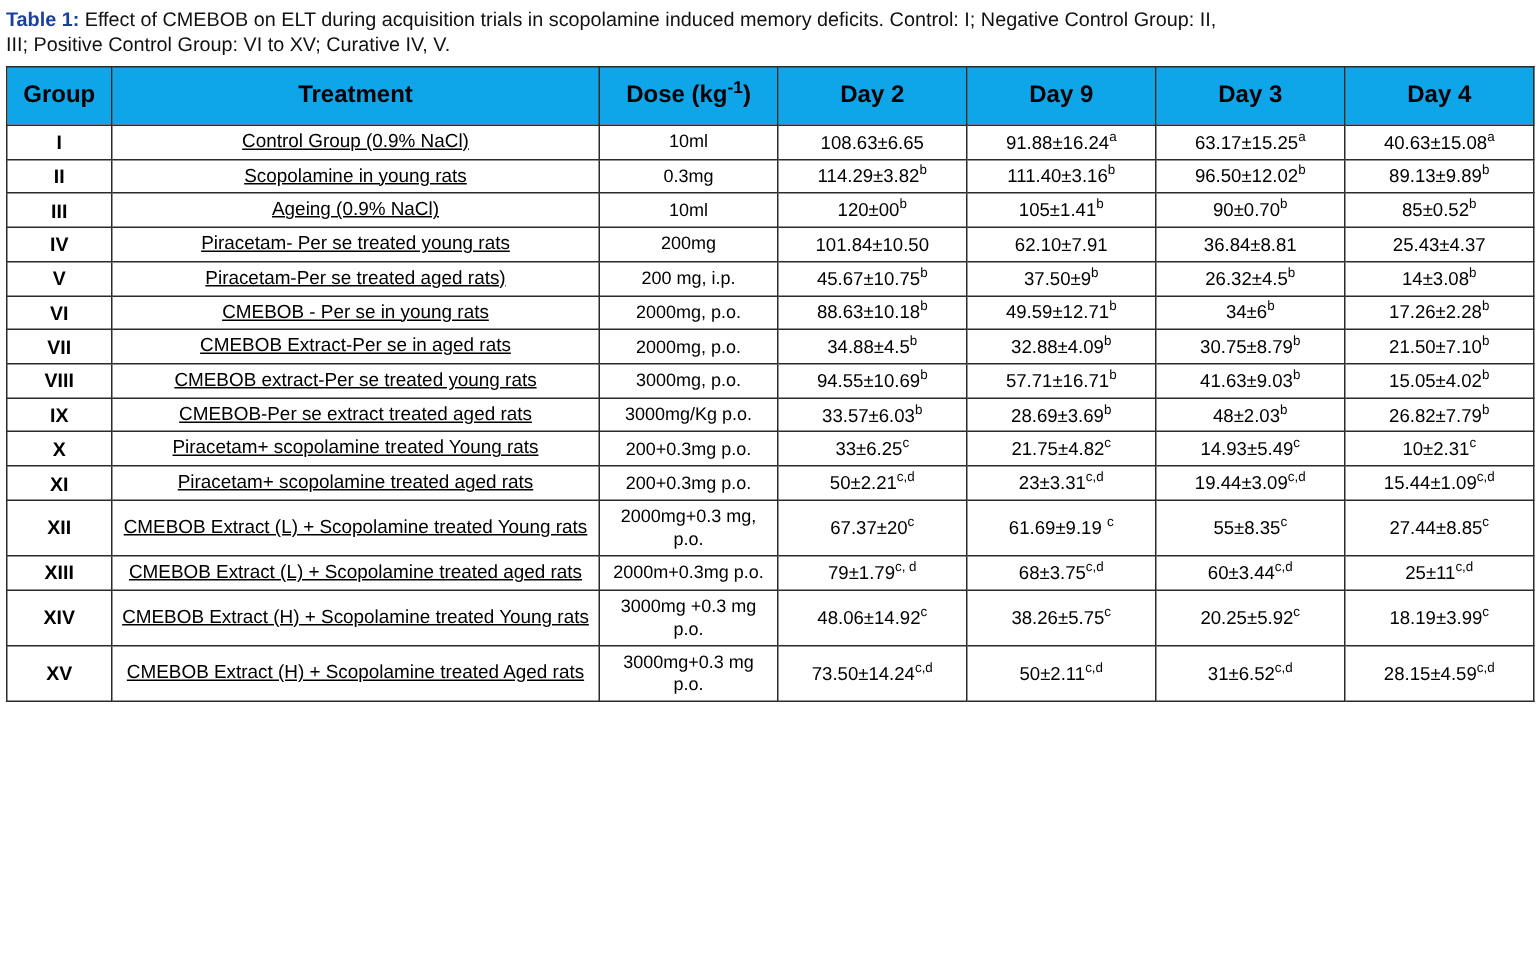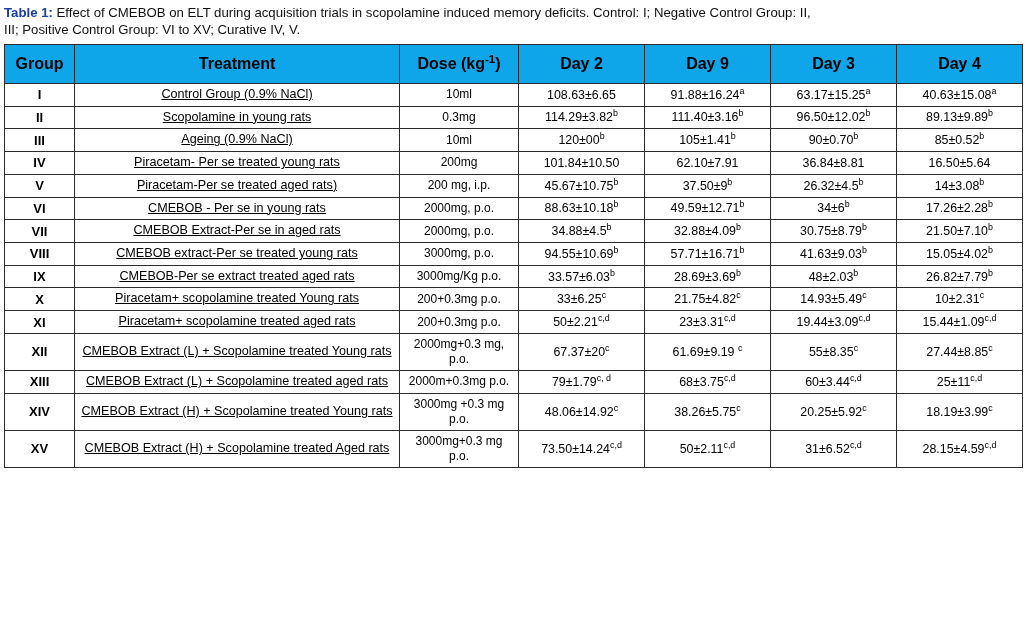--- a/index.html
+++ b/index.html
@@ -128,21 +128,21 @@
           <td class="val"><span>90±0.70</span><sup>b</sup></td>
           <td class="val"><span>85±0.52</span><sup>b</sup></td>
         </tr>
         <tr>
           <td class="group"><span>IV</span></td>
           <td class="treat"><span>Piracetam- Per se treated young rats</span></td>
           <td class="dose"><span>200mg</span></td>
           <td class="val"><span>101.84±10.50</span><sup></sup></td>
           <td class="val"><span>62.10±7.91</span><sup></sup></td>
           <td class="val"><span>36.84±8.81</span><sup></sup></td>
-          <td class="val"><span>16.50±5.64</span><sup></sup></td>
+          <td class="val"><span>25.43±4.37</span><sup></sup></td>
         </tr>
         <tr>
           <td class="group"><span>V</span></td>
           <td class="treat"><span>Piracetam-Per se treated aged rats)</span></td>
           <td class="dose"><span>200 mg, i.p.</span></td>
           <td class="val"><span>45.67±10.75</span><sup>b</sup></td>
           <td class="val"><span>37.50±9</span><sup>b</sup></td>
           <td class="val"><span>26.32±4.5</span><sup>b</sup></td>
           <td class="val"><span>14±3.08</span><sup>b</sup></td>
         </tr>

